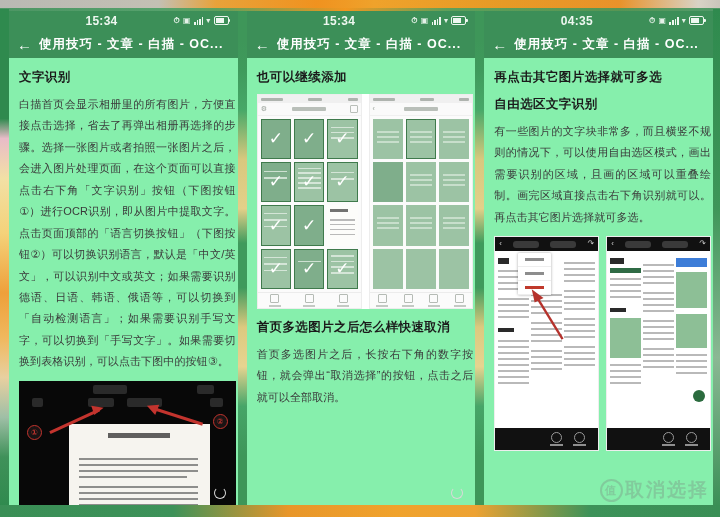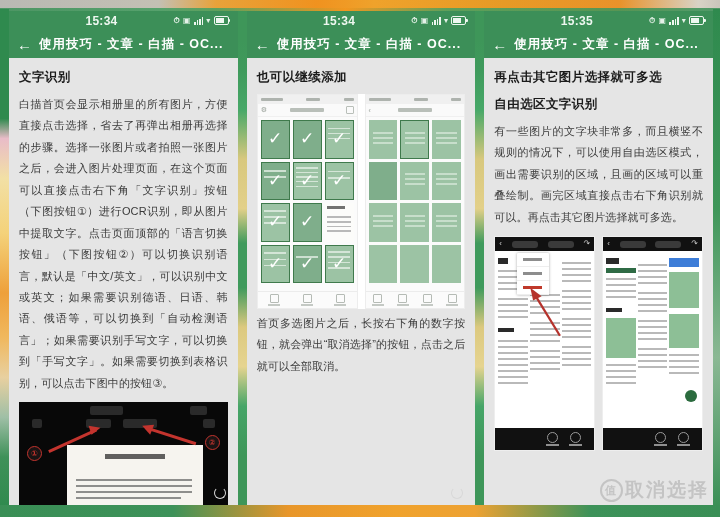--- a/index.html
+++ b/index.html
@@ -51,22 +51,22 @@
   .sb-sig b:nth-child(1){height:3px}.sb-sig b:nth-child(2){height:4.5px}
   .sb-sig b:nth-child(3){height:6px}.sb-sig b:nth-child(4){height:8px}
 
   .navbar{height:28px;background:#3c8f58;color:#fff;display:flex;align-items:center;
     padding:0 8px;flex:0 0 28px;}
   .nav-back{font-size:15px;line-height:1;width:22px;color:#fff;}
   .nav-title{font-size:12.5px;font-weight:bold;letter-spacing:1px;white-space:nowrap;
     overflow:hidden;text-overflow:clip;}
 
   
-  .article{flex:1 1 auto;background:#e5e5e5;overflow:hidden;position:relative;
-    padding:9px 10px 0 10px;}
+  .article{flex:1 1 auto;background:#86efac;overflow:hidden;position:relative;
+    padding:9px 2px 0 10px;}
   .h2{font-size:12.5px;font-weight:bold;color:#1b1b1b;margin:2px 0 8px 0;letter-spacing:.4px;}
   .h2.tight{margin-top:10px;}
   .p{font-size:11px;line-height:1.95;color:#3a3a3a;text-align:justify;margin:0 0 8px 0;
      letter-spacing:.1px;}
 
   
   .fig{margin:6px 0 4px 0;}
 
   
   .figA{position:relative;background:#080808;height:205px;overflow:hidden;}
@@ -403,31 +403,32 @@
                 <u></u>
               </div>
             <div>
                 <i></i>
                 <u></u>
               </div>
           </div>
         </div>
       </div>
 
+      <div class="h2 tight">首页多选图片之后怎么样快速取消</div>
       <p class="p">首页多选图片之后，长按右下角的数字按钮，就会弹出“取消选择”的按钮，点击之后就可以全部取消。</p>
 
       <div class="loader"></div>
     </div>
   </div>
 
   <div class="gap"></div>
 
   <div class="panel">
     <div class="statusbar">
-      <div class="sb-time">15:35</div>
+      <div class="sb-time">04:35</div>
       <div class="sb-icons">
         <span>⏱</span>
         <span>▣</span>
         <div class="sb-sig">
             <b></b>
             <b></b>
             <b></b>
             <b></b>
           </div>
         <span class="sb-wifi">▾</span>

